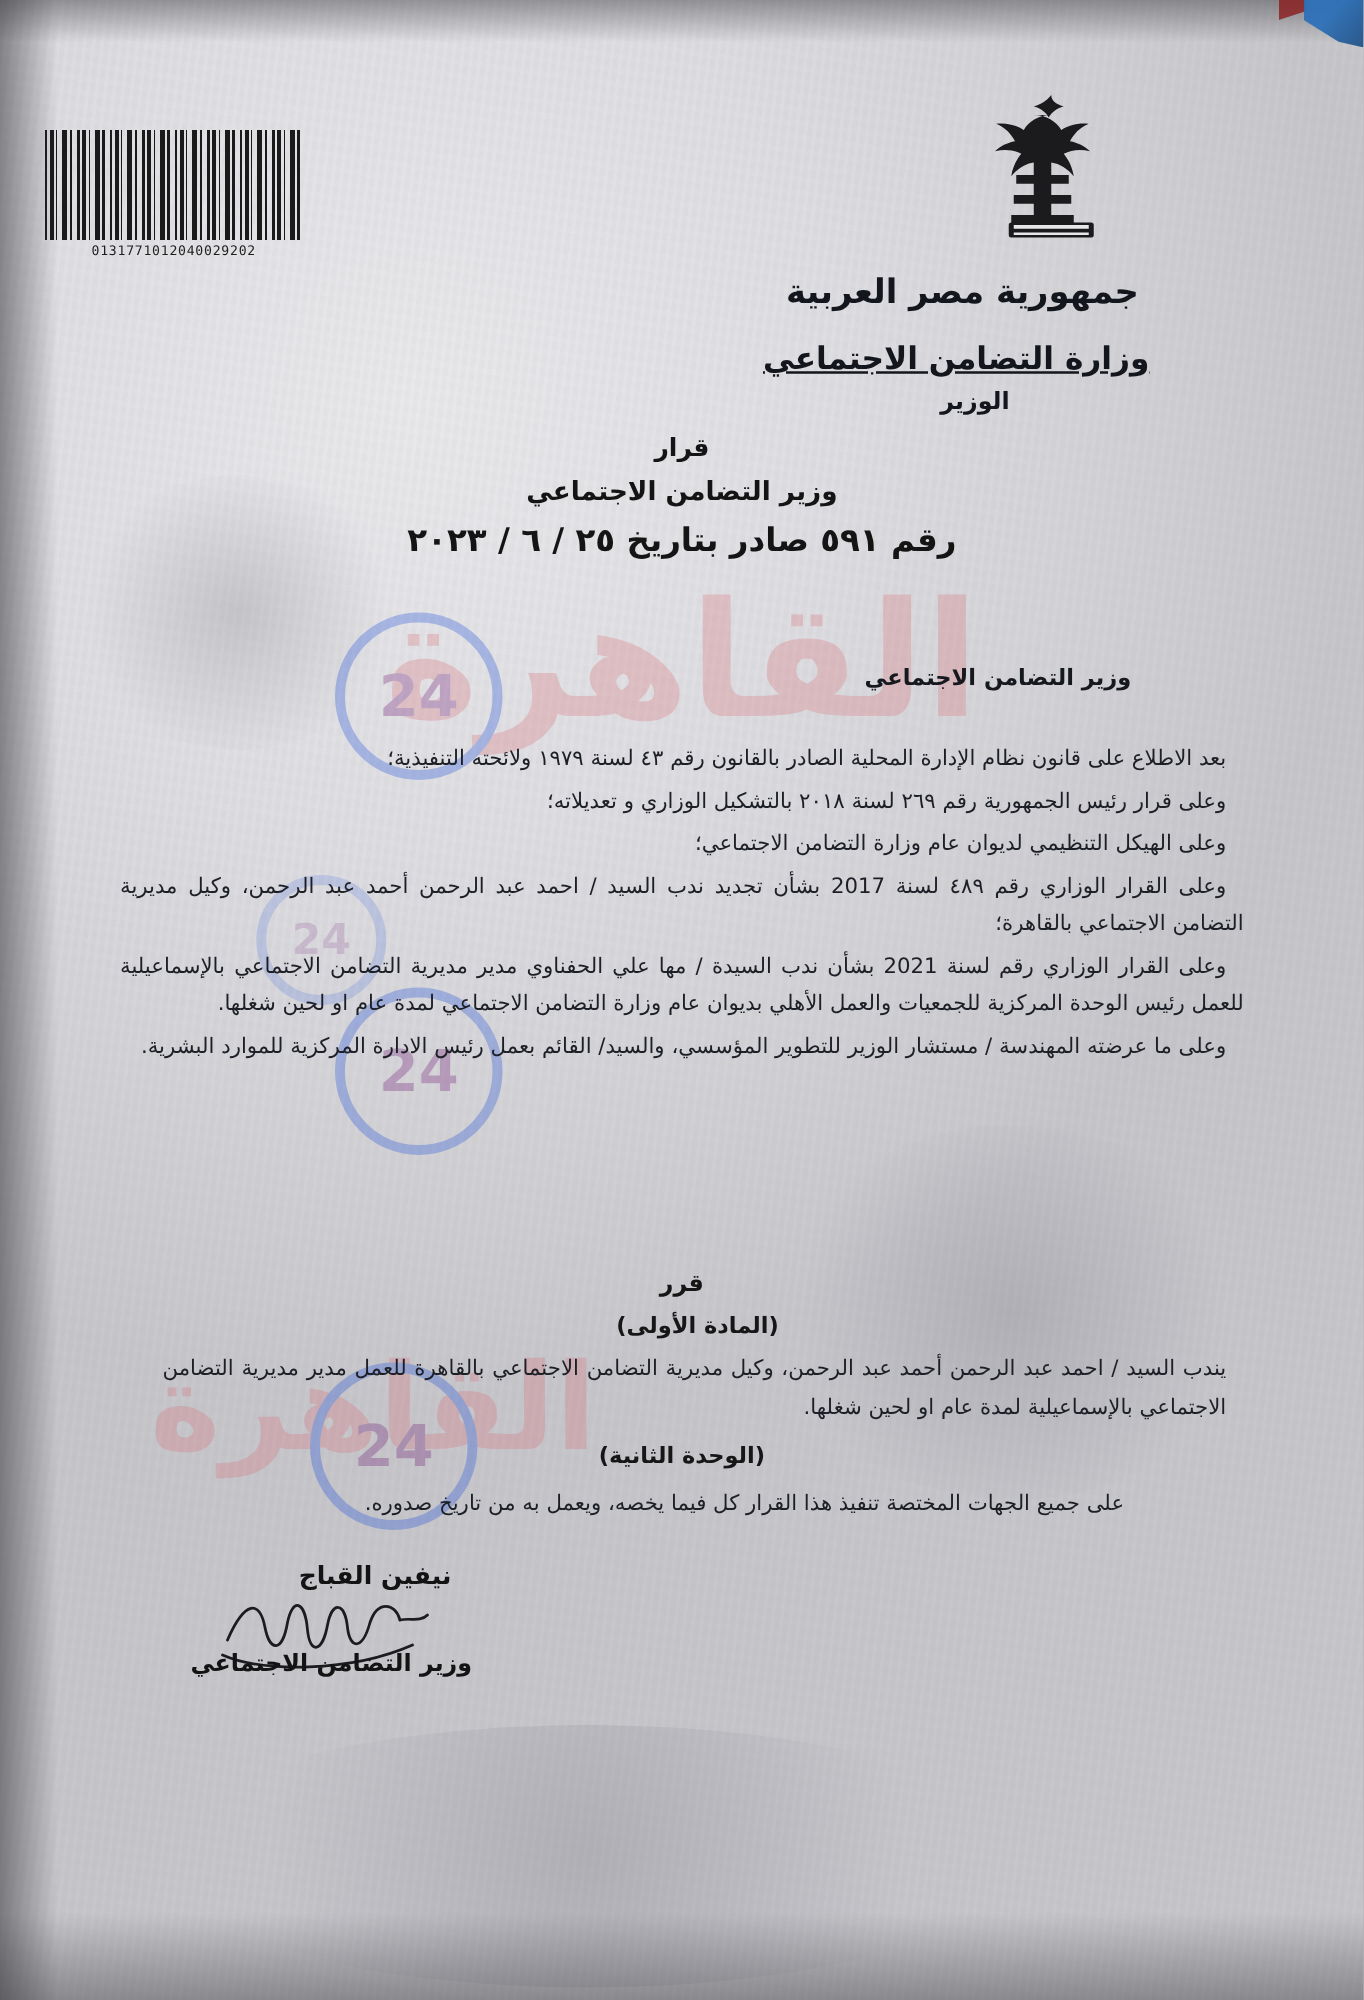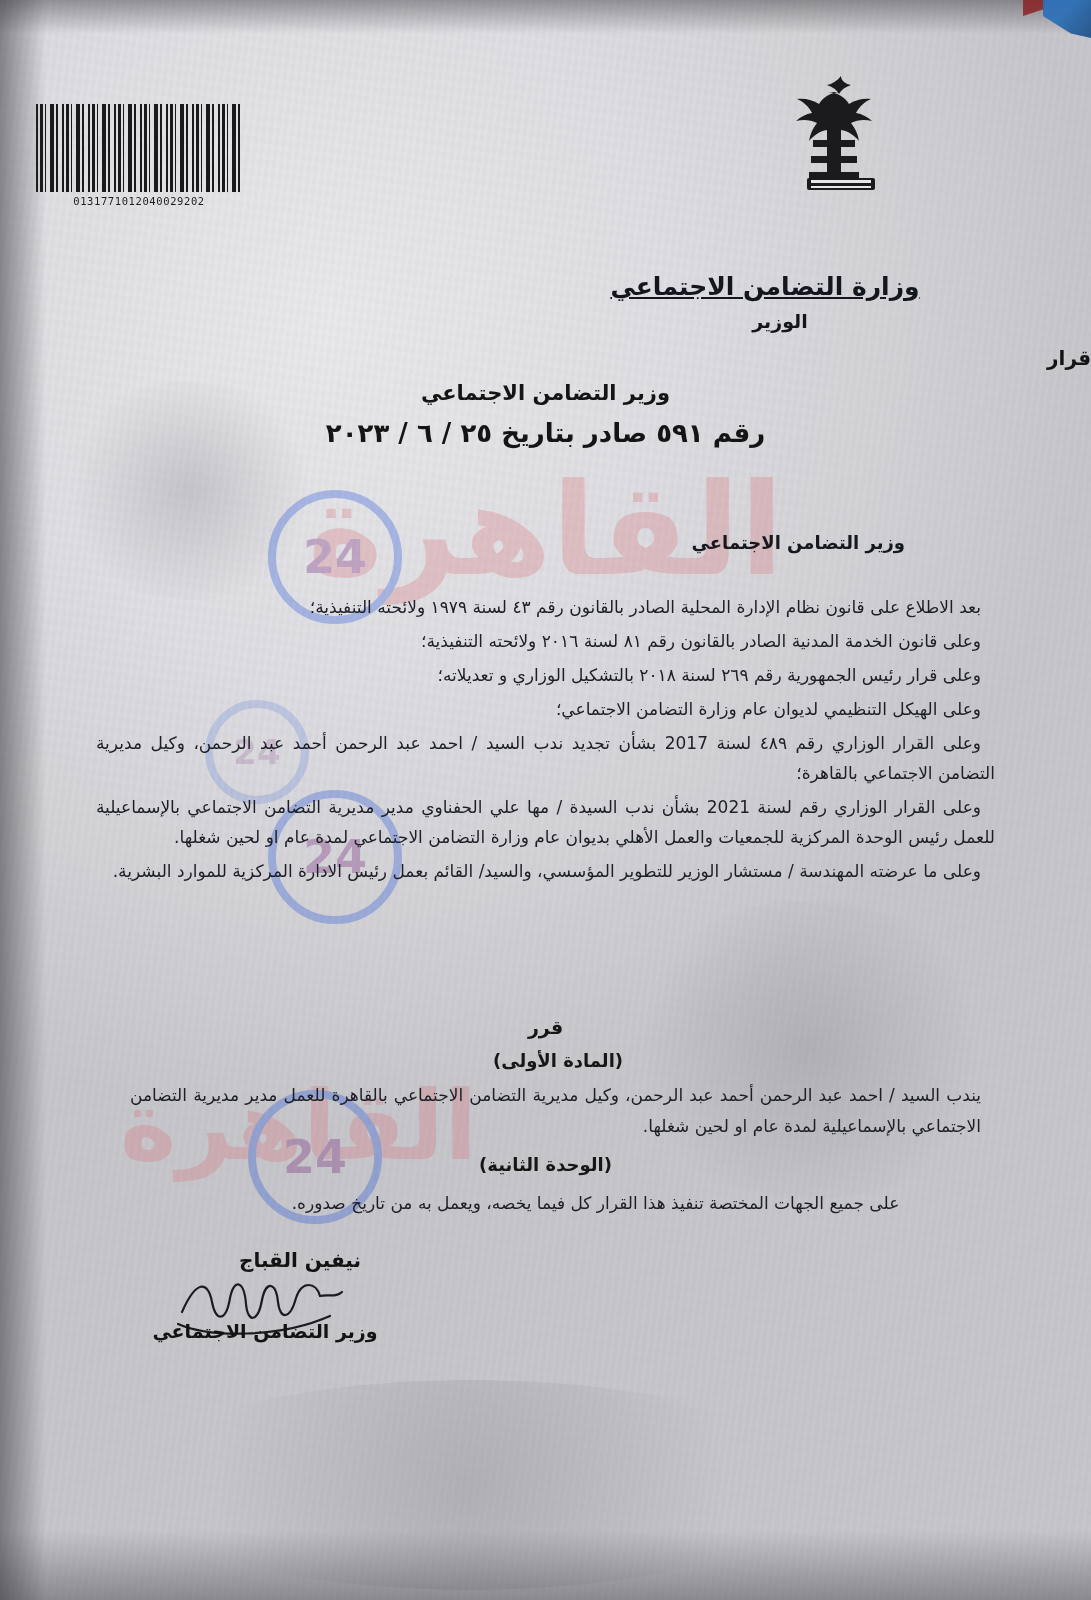--- a/index.html
+++ b/index.html
@@ -152,21 +152,21 @@
   .hdr-minister { top: 310px; left: 700px; width: 160px; font-size: 19px; }
 
   .title-block {
     position: absolute;
     top: 346px; left: 0; right: 0;
     text-align: center;
     color: #141414;
     font-family: "DejaVu Sans", sans-serif;
     font-weight: 700;
   }
-  .t-qarar { font-size: 20px; margin-bottom: 11px; text-align: right; }
+  .t-qarar { font-size: 20px; margin-bottom: 11px; }
   .t-minister { font-size: 21px; margin-bottom: 13px; }
   .t-number { font-size: 26px; }
 
   .addressee {
     position: absolute;
     top: 532px; right: 186px;
     font-family: "DejaVu Sans", sans-serif;
     font-weight: 700;
     font-size: 18px;
     color: #15181d;
@@ -298,34 +298,34 @@
         <path d="M60 22 c-10 0 -18 5 -22 12 c-6 -4 -14 -6 -22 -5 c7 3 12 8 15 14 c-6 1 -12 4 -16 8 c8 -2 15 -1 21 2 c-4 5 -7 11 -8 18 c5 -6 11 -10 18 -11 l0 10 l-14 0 l0 7 l14 0 l0 9 l-16 0 l0 7 l16 0 l0 9 l-18 0 l0 7 l18 0 l0 10 l14 0 l0 -10 l18 0 l0 -7 l-18 0 l0 -9 l16 0 l0 -7 l-16 0 l0 -9 l14 0 l0 -7 l-14 0 l0 -10 c7 1 13 5 18 11 c-1 -7 -4 -13 -8 -18 c6 -3 13 -4 21 -2 c-4 -4 -10 -7 -16 -8 c3 -6 8 -11 15 -14 c-8 -1 -16 1 -22 5 c-4 -7 -12 -12 -22 -12z"></path>
         <rect x="26" y="108" width="68" height="12" rx="2"></rect>
       </g>
       <g fill="#e7e7ea">
         <rect x="30" y="110" width="60" height="3"></rect>
         <rect x="30" y="116" width="60" height="2"></rect>
       </g>
     </svg>
   </div>
 
+  <div class="hdr hdr-country">جمهورية مصر العربية</div>
   <div class="hdr hdr-ministry">وزارة التضامن الاجتماعي</div>
   <div class="hdr hdr-minister">الوزير</div>
 
   <div class="title-block">
     <div class="t-qarar">قرار</div>
     <div class="t-minister">وزير التضامن الاجتماعي</div>
     <div class="t-number">رقم ٥٩١ صادر بتاريخ ٢٥ / ٦ / ٢٠٢٣</div>
   </div>
 
   <div class="addressee">وزير التضامن الاجتماعي</div>
 
   <div class="body">
     <p class="p-indent">بعد الاطلاع على قانون نظام الإدارة المحلية الصادر بالقانون رقم ٤٣ لسنة ١٩٧٩ ولائحته التنفيذية؛</p>
-    <p class="p-indent">وعلى قانون الخدمة المدنية الصادر بالقانون رقم ٨١ لسنة ٢٠١٦ ولائحته التنفيذية؛</p>
     <p class="p-indent">وعلى قرار رئيس الجمهورية رقم ٢٦٩ لسنة ٢٠١٨ بالتشكيل الوزاري و تعديلاته؛</p>
     <p class="p-indent">وعلى الهيكل التنظيمي لديوان عام وزارة التضامن الاجتماعي؛</p>
     <p class="p-indent">وعلى القرار الوزاري رقم ٤٨٩ لسنة 2017 بشأن تجديد ندب السيد / احمد عبد الرحمن أحمد عبد الرحمن، وكيل مديرية التضامن الاجتماعي بالقاهرة؛</p>
     <p class="p-indent">وعلى القرار الوزاري رقم      لسنة 2021 بشأن ندب السيدة / مها علي الحفناوي مدير مديرية التضامن الاجتماعي بالإسماعيلية للعمل رئيس الوحدة المركزية للجمعيات والعمل الأهلي بديوان عام وزارة التضامن الاجتماعي لمدة عام او لحين شغلها.</p>
     <p class="p-indent p-gap">وعلى ما عرضته المهندسة / مستشار الوزير للتطوير المؤسسي، والسيد/ القائم بعمل رئيس الادارة المركزية للموارد البشرية.</p>
   </div>
 
   <div class="qarrar">قرر</div>
 
   <div class="art1-head">(المادة الأولى)</div>

